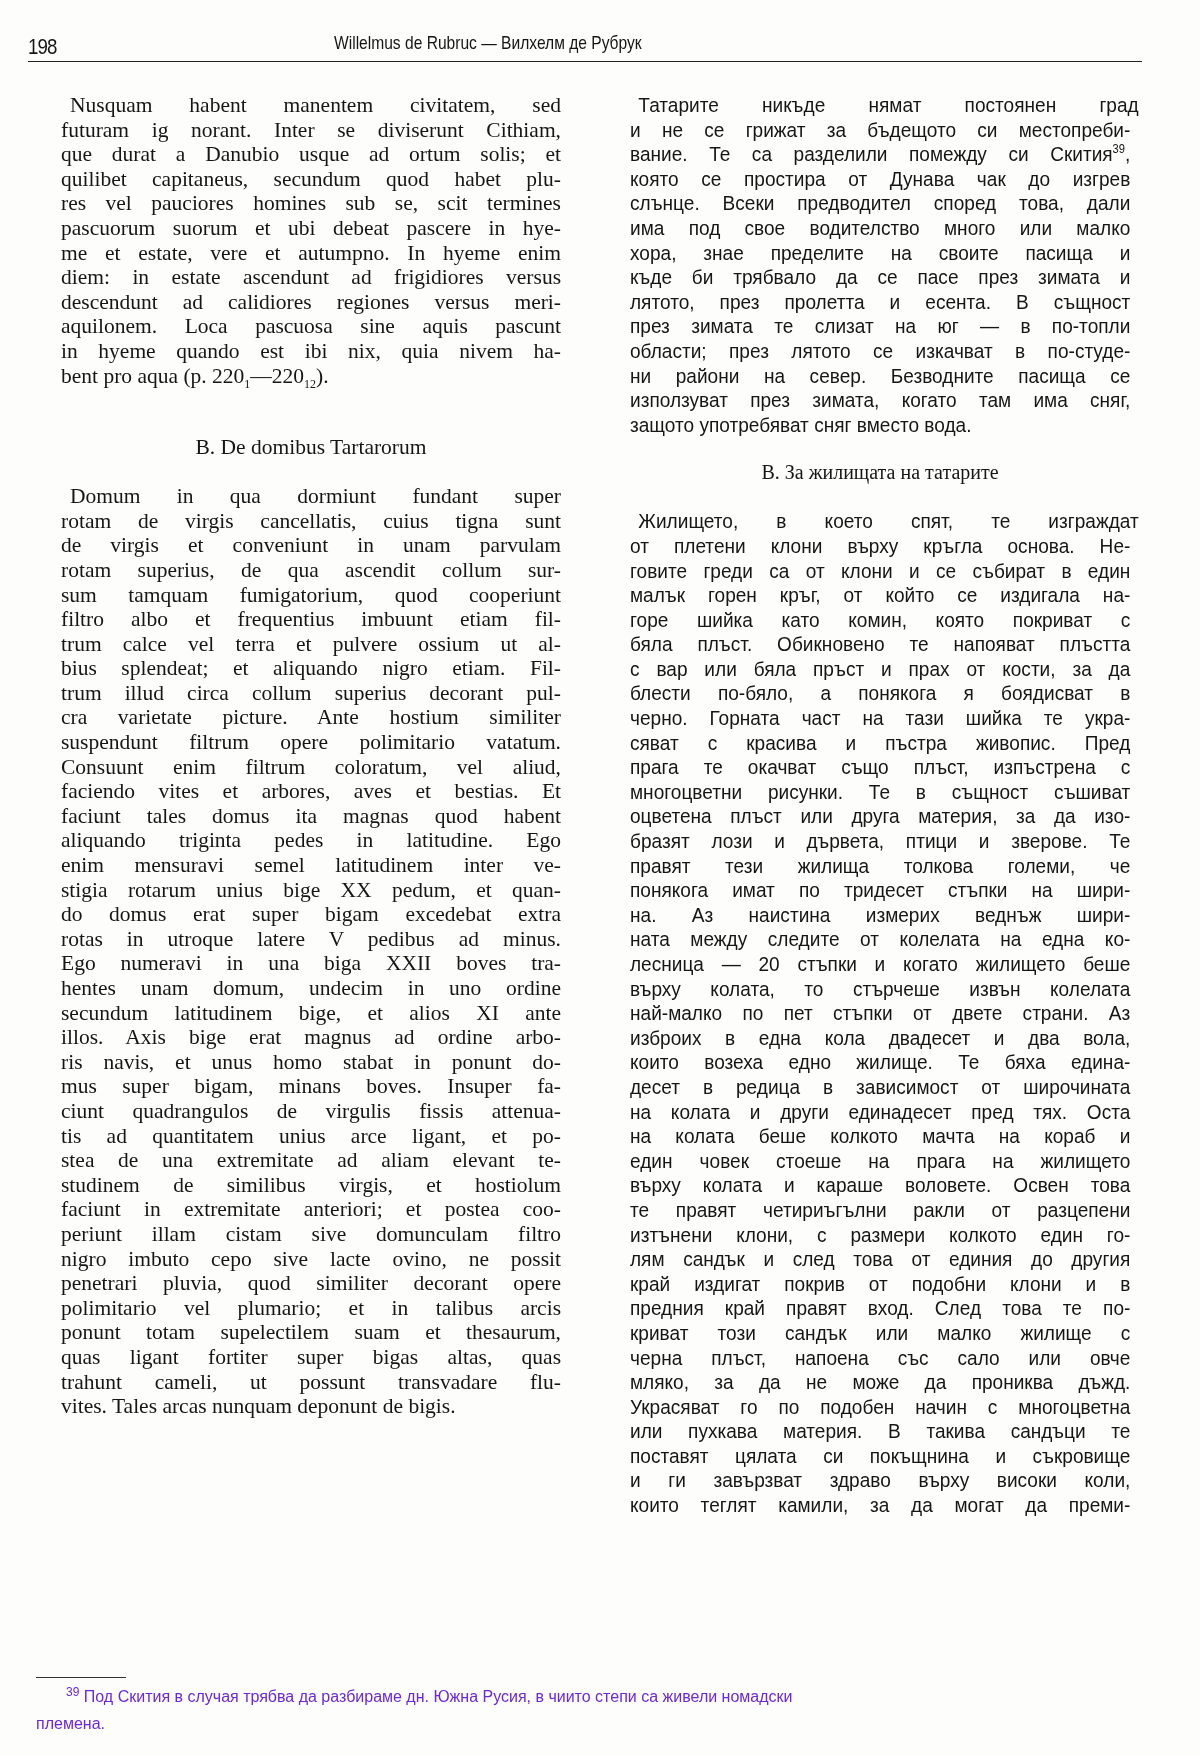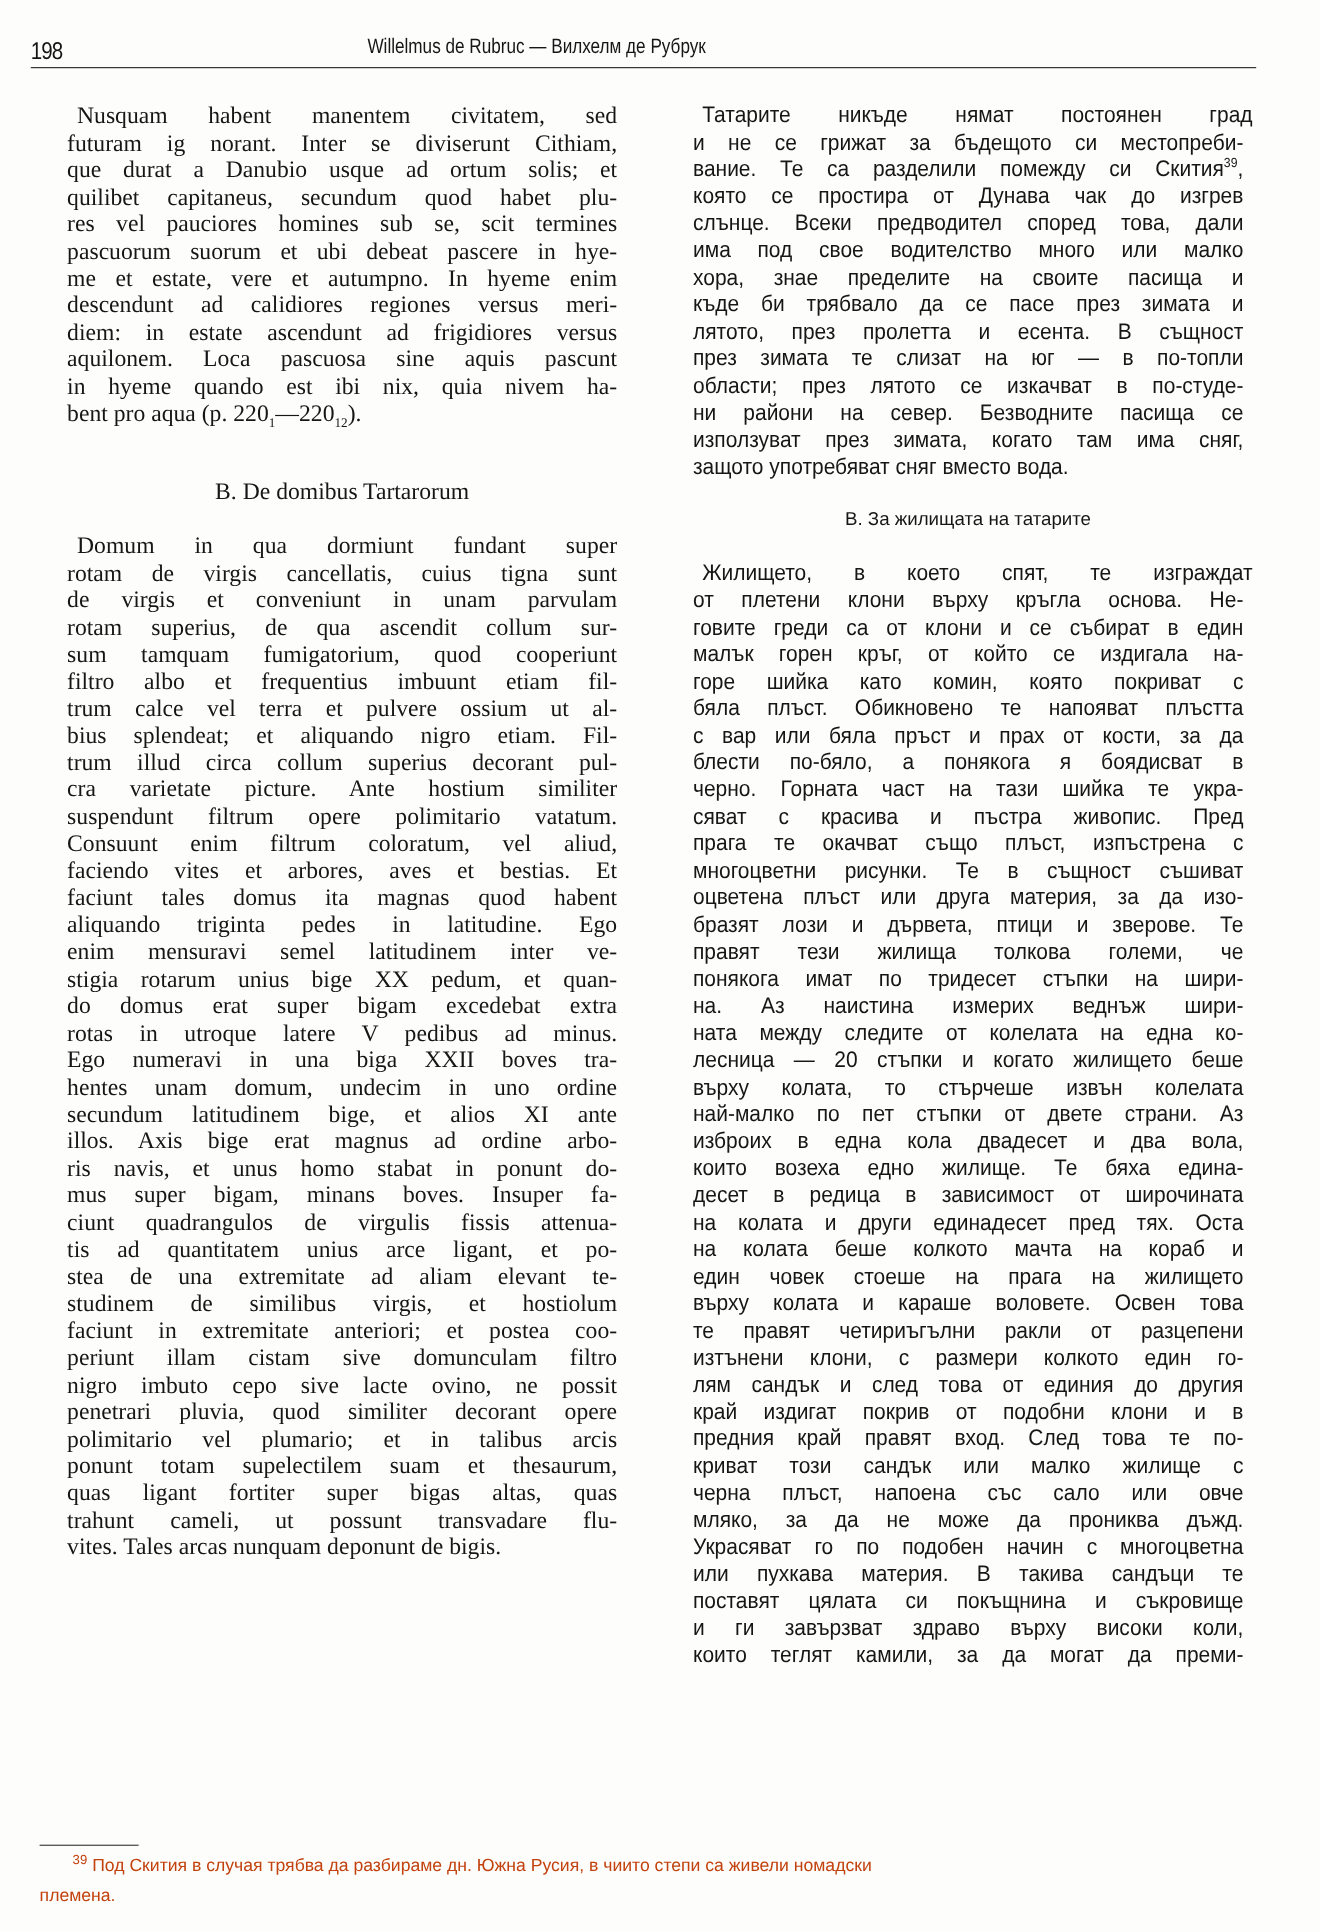--- a/index.html
+++ b/index.html
@@ -36,30 +36,30 @@
     font-size: 21.5px; white-space: nowrap;
     text-align: justify; text-align-last: justify;
   }
   .line.last { text-align-last: left; }
   .line.indent { padding-left: 9px; }
   .col-right .line { font-size: 20.5px; font-family: "Liberation Sans", "DejaVu Sans", sans-serif; transform: scaleX(0.93); transform-origin: left; width: 538px; }
   .section-title {
     display: block; text-align: center; font-size: 21.5px;
     margin-top: 46px; margin-bottom: 24px; height: 26px; line-height: 26px;
   }
-  .col-right .section-title { font-family: Liberation Sans, sans-serif; font-size: 17px; }
+  .col-right .section-title { font-family: Liberation Serif, serif; font-size: 20px; }
   sup, sub { font-size: 12px; line-height: 0; }
   .footnote-rule {
     position: absolute; left: 36px; top: 1677px; width: 90px; height: 0;
     border-top: 1.5px solid #333;
   }
   .footnote {
     position: absolute; left: 36px; top: 1683px; width: 1090px;
     font-family: "Liberation Sans", "DejaVu Sans", sans-serif;
-    font-size: 16px; line-height: 27px; color: #c2410c;
+    font-size: 16px; line-height: 27px; color: #6d28d9;
   }
   .footnote .fn-line1 { display: block; padding-left: 30px; white-space: nowrap; }
   .footnote .fn-line2 { display: block; }
 </style>
 </head>
 <body>
 
 <div class="header">
   <span class="page-num">198</span>
   <span class="running-title">Willelmus de Rubruc — Вилхелм де Рубрук</span>
@@ -68,22 +68,22 @@
 
 <div class="col col-left">
   <div>
     <span class="line indent">Nusquam habent  manentem  civitatem, sed</span>
     <span class="line">futuram ig norant.  Inter se diviserunt Cithiam,</span>
     <span class="line">que durat a  Danubio usque ad ortum solis; et</span>
     <span class="line">quilibet capitaneus, secundum quod habet plu-</span>
     <span class="line">res vel pauciores homines sub  se,  scit  termines</span>
     <span class="line">pascuorum suorum et ubi debeat  pascere in hye-</span>
     <span class="line">me et estate, vere et autumpno. In hyeme enim</span>
+    <span class="line">diem: in estate ascendunt ad frigidiores versus</span>
     <span class="line">descendunt ad calidiores regiones versus meri-</span>
-    <span class="line">diem: in estate ascendunt ad frigidiores versus</span>
     <span class="line">aquilonem. Loca pascuosa sine aquis pascunt</span>
     <span class="line">in hyeme quando est ibi nix, quia nivem ha-</span>
     <span class="line last"><span>bent  pro  aqua  (p.  220</span><sub>1</sub><span>—220</span><sub>12</sub><span>).</span></span>
   </div>
 
   <span class="section-title" style="">B. De domibus Tartarorum</span>
 
   <div>
     <span class="line indent">Domum  in  qua  dormiunt  fundant  super</span>
     <span class="line">rotam  de  virgis  cancellatis,  cuius  tigna  sunt</span>

